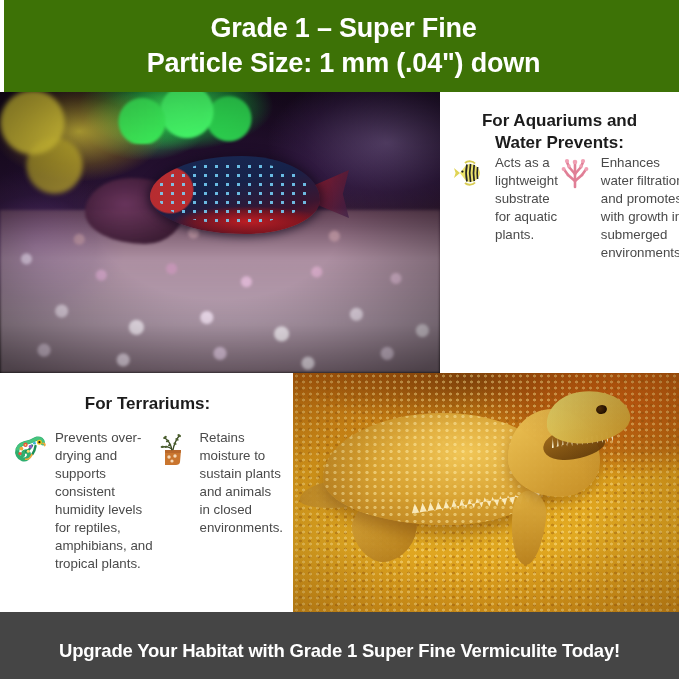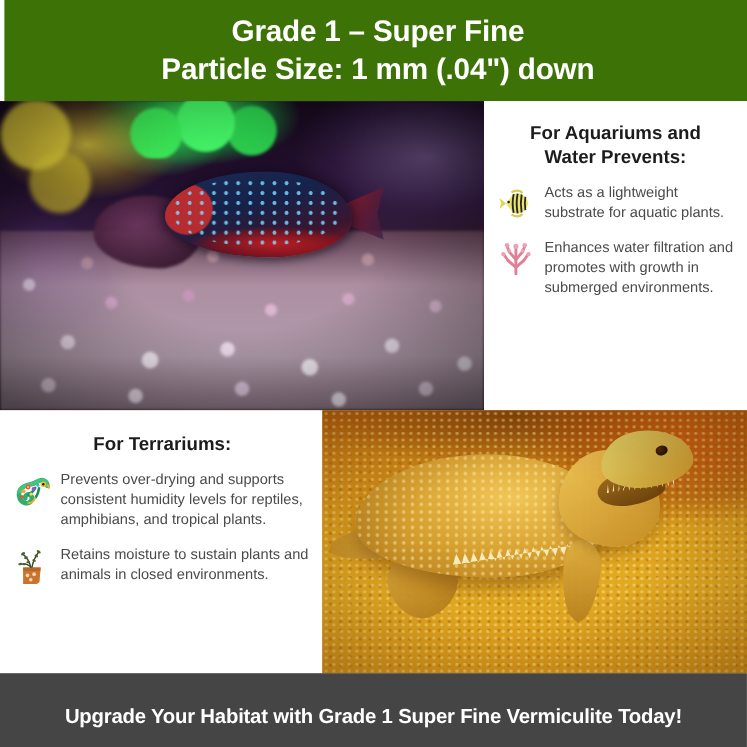--- a/index.html
+++ b/index.html
@@ -135,23 +135,22 @@
     width:239px; height:281px;
     background:#ffffff;
     padding:18px 12px 0 12px;
   }
   .panel-heading {
     color:#1c1c1c;
     font-size:17px;
     font-weight:bold;
     line-height:1.28;
     text-align:center;
-    margin-bottom:12px;
-  }
-  .bullet-list { display:flex; flex-direction:column; }
+  }
+  .bullet-list { display:flex; flex-direction:row; }
   .bullet {
     display:flex; align-items:flex-start;
     gap:9px;
     margin-bottom:14px;
   }
   .bullet-icon {
     flex:0 0 34px;
     width:34px; height:34px;
     position:relative;
     margin-top:2px;
@@ -162,21 +161,21 @@
     line-height:1.36;
   }
 
   
   .terrarium-text {
     position:absolute; left:0; top:373px;
     width:293px; height:239px;
     background:#ffffff;
     padding:20px 10px 0 12px;
   }
-  .terrarium-text .panel-heading { }
+  .terrarium-text .panel-heading { margin-bottom:14px; }
   .terrarium-text .bullet-text { font-size:13.3px; }
 
   
   .dragon-photo {
     position:absolute; left:293px; top:373px;
     width:386px; height:239px;
     overflow:hidden;
     background:#c07b10;
   }
   .dg-bg {

